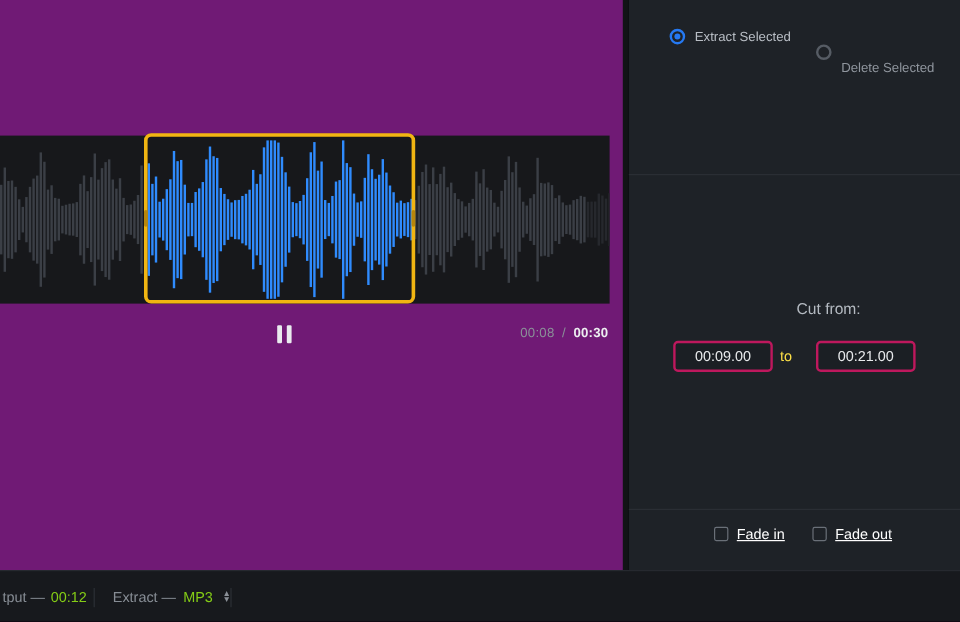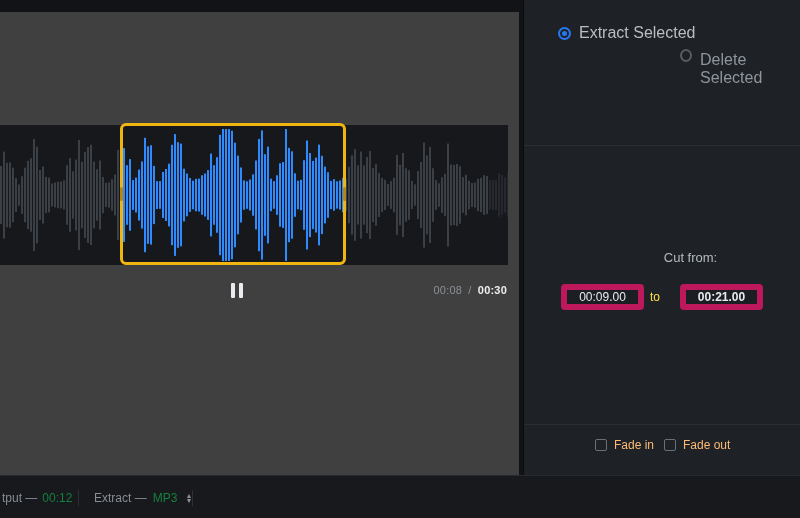--- a/index.html
+++ b/index.html
@@ -2,21 +2,21 @@
 <html style="--accent: #2579f2; --sel: #f1b512;"><head>
 <meta charset="utf-8">
 <style>
   html,body{margin:0;padding:0;background:#000;}
   .app{
     position:relative;width:800px;height:518px;overflow:hidden;
     background:#121316;font-family:"Liberation Sans",sans-serif;
     -webkit-font-smoothing:antialiased;color:#cfd3d8;
   }
   
-  .main{position:absolute;left:0;top:12px;width:519px;height:475px;background:#404040;}
+  .main{position:absolute;left:0;top:0;width:519px;height:475px;background:#701a75;}
   .wave-strip{position:absolute;left:0;top:113px;width:508px;height:140px;background:#17181b;}
   .wave-strip svg{position:absolute;left:0;top:0;display:block;}
   .selection{
     position:absolute;left:120px;top:-2px;width:226px;height:142px;
     border:3px solid var(--sel,#f1b512);border-radius:6px;box-sizing:border-box;
     background:transparent;cursor:grab;
   }
   .sel-handle{position:absolute;top:50%;width:3px;height:14px;margin-top:-7px;background:#b8860b;border-radius:2px;}
   .sel-handle.left{left:-3px;}
   .sel-handle.right{right:-3px;}
@@ -36,45 +36,45 @@
   .side{position:absolute;left:523px;top:0;width:277px;height:475px;background:#1e2227;border-left:1px solid #0b0c0e;box-sizing:border-box;}
   .divider{position:absolute;left:0;width:277px;height:1px;background:#2a2e34;}
   .radio-row{position:absolute;left:0;top:24px;width:277px;height:18px;}
   .radio-item{position:absolute;display:flex;align-items:center;gap:8px;cursor:pointer;}
   .radio-item.extract{left:34px;top:0;}
   .radio-item.delete{left:156px;top:0;}
   .radio-circle{width:13px;height:13px;border-radius:50%;box-sizing:border-box;position:relative;}
   .radio-circle.on{border:2px solid var(--accent,#2a7bf6);}
   .radio-circle.on::after{content:"";position:absolute;left:2px;top:2px;width:5px;height:5px;border-radius:50%;background:var(--accent,#2a7bf6);}
   .radio-circle.off{border:2px solid #565c64;}
-  .radio-label{font-size:16px;color:#b9bec5;}
+  .radio-label{font-size:11px;color:#b9bec5;text-align:right;}
   .radio-item.delete .radio-label{color:#8f959d;margin-top:27px;}
   .cut-from{position:absolute;left:0;top:250px;width:333px;text-align:center;font-size:13px;color:#b4bac1;}
   .cut-row{position:absolute;left:0;top:284px;width:277px;height:27px;}
   .cut-input{
     position:absolute;top:0;width:83px;height:26px;box-sizing:border-box;
-    background:#1b1f24;border:6px solid #be185d;border-radius:4px;
+    background:#1b1f24;border:2px solid #be185d;border-radius:4px;
     color:#e8eaec;font-size:12px;text-align:center;font-family:"Liberation Sans",sans-serif;
   }
   .cut-input.start{left:37px;}
-  .cut-input.end{left:156px;font-weight:bold;}
+  .cut-input.end{left:156px;}
   .to-label{position:absolute;left:126px;top:6px;font-size:12px;color:#fde047;}
   .fade-row{position:absolute;left:0;top:438px;width:277px;height:18px;}
   .fade-item{position:absolute;display:flex;align-items:center;gap:7px;cursor:pointer;}
   .fade-item.in{left:71px;top:0;}
-  .fade-item.out{left:140px;top:0;}
+  .fade-item.out{left:153px;top:0;}
   .checkbox{width:12px;height:12px;border:1.5px solid #6a7078;border-radius:2px;background:transparent;box-sizing:border-box;}
-  .fade-label{font-size:12px;color:#fdba74;}
+  .fade-label{font-size:12px;color:#ffffff;text-decoration:underline;}
   
   .footer{position:absolute;left:0;top:475px;width:800px;height:54px;background:#17191d;border-top:1px solid #26292f;box-sizing:border-box;}
   .footer .vdiv{position:absolute;top:14px;width:1px;height:16px;background:#2c3036;}
   .out-group{position:absolute;left:2px;top:0;height:43px;display:flex;align-items:center;gap:5px;font-size:12px;}
   .fmt-group{position:absolute;left:94px;top:0;height:43px;display:flex;align-items:center;gap:6px;font-size:12px;cursor:pointer;}
   .muted{color:#878d95;}
-  .bright{color:#15803d;}
+  .bright{color:#84cc16;}
   .stepper{display:flex;flex-direction:column;line-height:5px;margin-left:2px;}
   .stepper span{font-size:7px;color:#8a9097;}
 </style>
 </head>
 <body>
 
 <div class="app">
 
   <div class="main">
     <div class="wave-strip">

